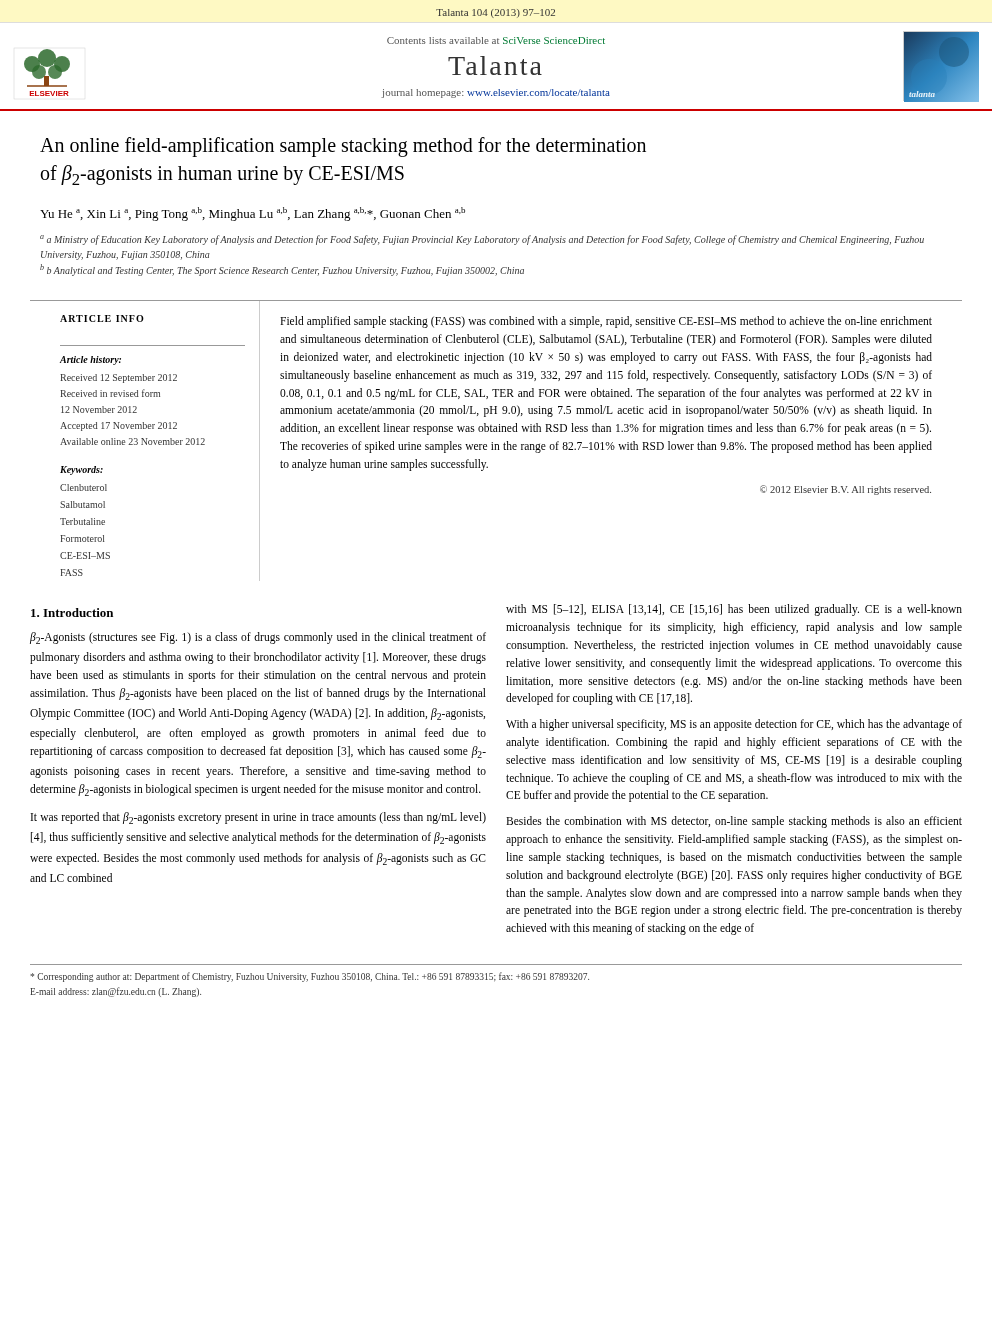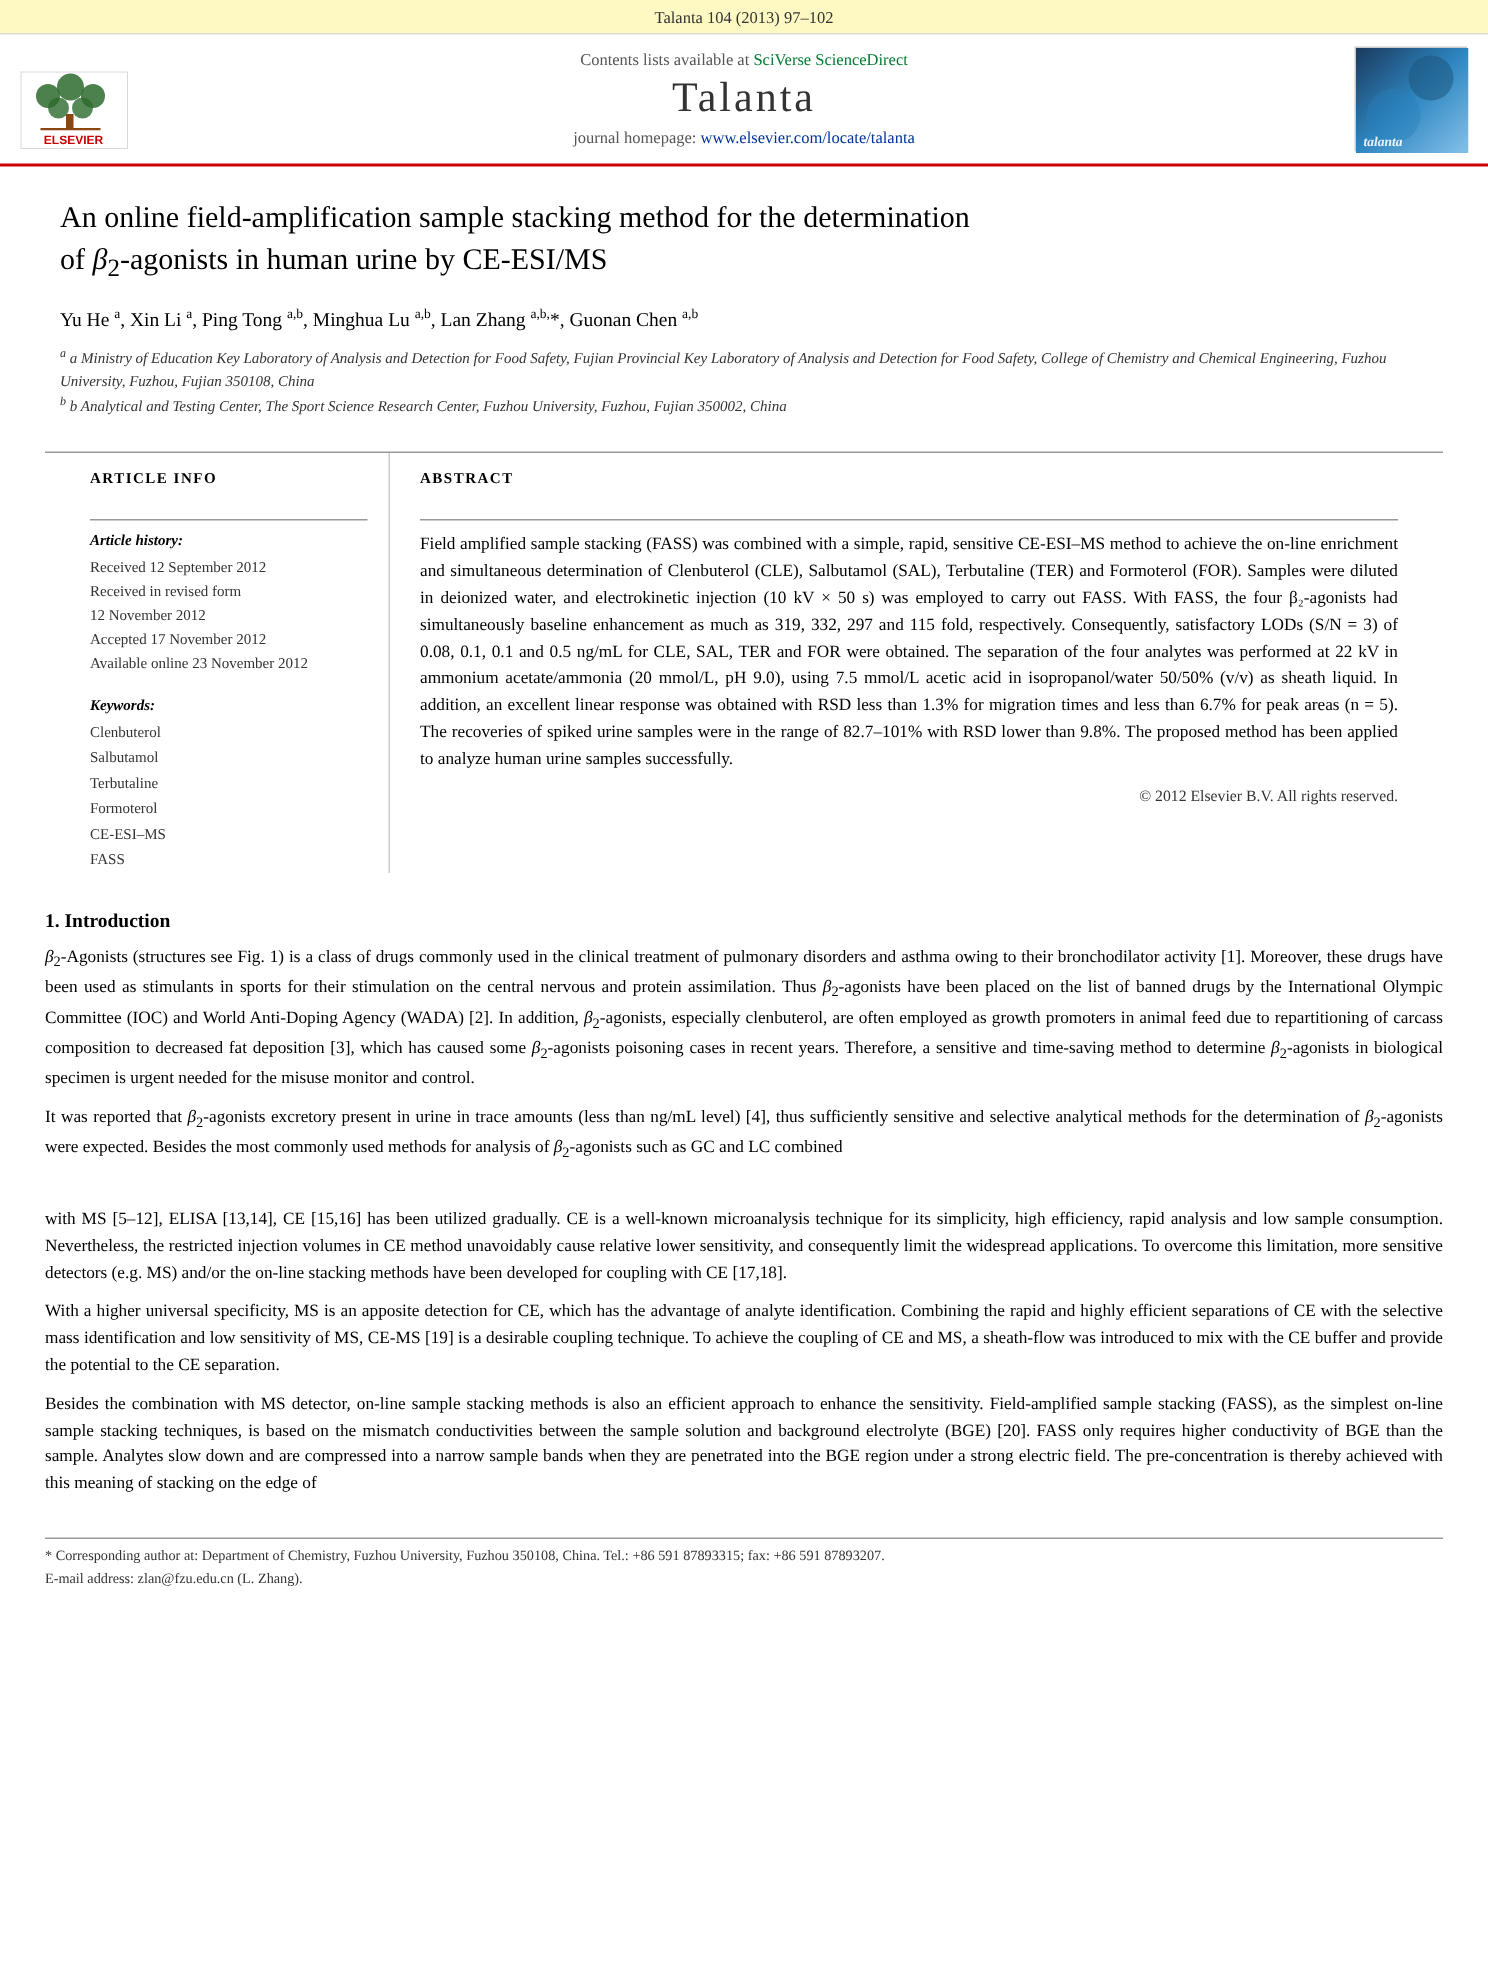--- a/index.html
+++ b/index.html
@@ -198,21 +198,20 @@
       font-size: 10.5px;
       text-align: right;
       margin-top: 10px;
       color: #333;
     }
     
     .body-content {
       padding: 10px 30px 10px 30px;
       display: flex;
       gap: 20px;
-      flex-direction: column;
     }
     .body-left {
       flex: 1;
     }
     .body-right {
       flex: 1;
     }
     .section-heading {
       font-size: 13px;
       font-weight: bold;
@@ -349,21 +348,20 @@
         <div class="keyword-item">Clenbuterol</div>
         <div class="keyword-item">Salbutamol</div>
         <div class="keyword-item">Terbutaline</div>
         <div class="keyword-item">Formoterol</div>
         <div class="keyword-item">CE-ESI–MS</div>
         <div class="keyword-item">FASS</div>
       </div>
     </div>
 
     <div class="right-column">
-      <div class="section-label">ABSTRACT</div>
       <div class="abstract-text">Field amplified sample stacking (FASS) was combined with a simple, rapid, sensitive CE-ESI–MS method to achieve the on-line enrichment and simultaneous determination of Clenbuterol (CLE), Salbutamol (SAL), Terbutaline (TER) and Formoterol (FOR). Samples were diluted in deionized water, and electrokinetic injection (10 kV × 50 s) was employed to carry out FASS. With FASS, the four β₂-agonists had simultaneously baseline enhancement as much as 319, 332, 297 and 115 fold, respectively. Consequently, satisfactory LODs (S/N = 3) of 0.08, 0.1, 0.1 and 0.5 ng/mL for CLE, SAL, TER and FOR were obtained. The separation of the four analytes was performed at 22 kV in ammonium acetate/ammonia (20 mmol/L, pH 9.0), using 7.5 mmol/L acetic acid in isopropanol/water 50/50% (v/v) as sheath liquid. In addition, an excellent linear response was obtained with RSD less than 1.3% for migration times and less than 6.7% for peak areas (n = 5). The recoveries of spiked urine samples were in the range of 82.7–101% with RSD lower than 9.8%. The proposed method has been applied to analyze human urine samples successfully.</div>
       <div class="copyright-line">© 2012 Elsevier B.V. All rights reserved.</div>
     </div>
   </div>
 
   <div class="body-content">
 
     <div class="body-left">
       <div class="section-heading">1.  Introduction</div>
       <div class="body-para">

